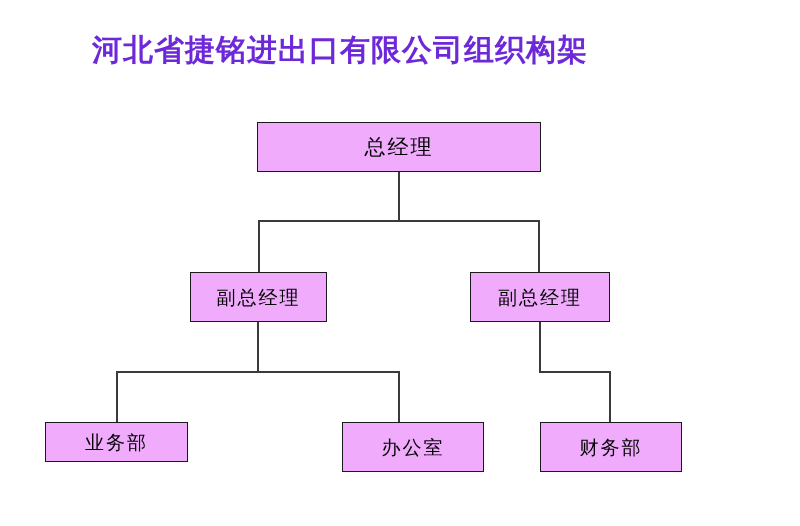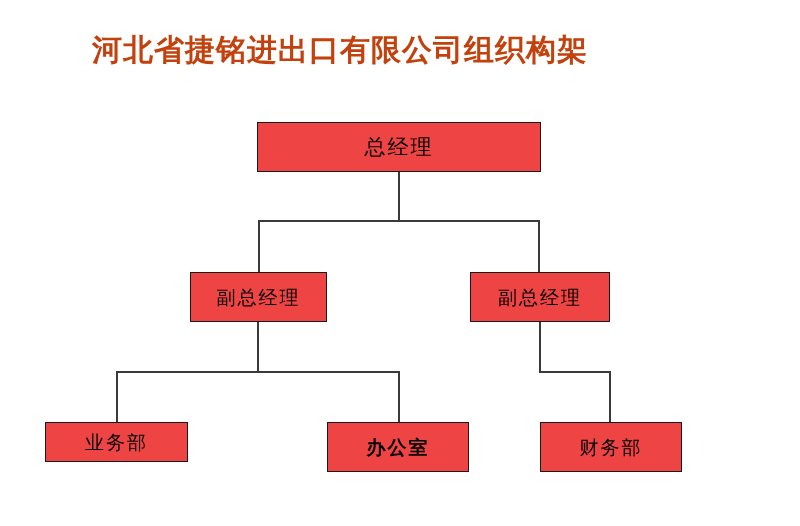--- a/index.html
+++ b/index.html
@@ -16,30 +16,30 @@
     font-family: "Liberation Serif", "DejaVu Serif", serif;
   }
   #chart-title {
     position: absolute;
     left: 0;
     top: 30px;
     width: 680px;
     text-align: center;
     font-size: 30px;
     font-weight: bold;
-    color: #c2410c;
+    color: #6d28d9;
     letter-spacing: 1px;
     font-family: "Liberation Serif", "DejaVu Serif", serif;
     white-space: nowrap;
   }
   .node {
     position: absolute;
     box-sizing: border-box;
     border: 1.5px solid #1a1a1a;
-    background: #ef4444;
+    background: #f0abfc;
     display: flex;
     align-items: center;
     justify-content: center;
     color: #000000;
     font-family: "Liberation Serif", "DejaVu Serif", serif;
     letter-spacing: 2px;
     white-space: nowrap;
   }
   .node-label {
     display: block;
@@ -70,26 +70,25 @@
   }
   
   #node-business {
     left: 45px;
     top: 422px;
     width: 143px;
     height: 40px;
     font-size: 19px;
   }
   #node-office {
-    left: 327px;
+    left: 342px;
     top: 422px;
     width: 142px;
     height: 50px;
     font-size: 19px;
-    font-weight: bold;
   }
   #node-finance {
     left: 540px;
     top: 422px;
     width: 142px;
     height: 50px;
     font-size: 19px;
   }
   
   .conn-v {

